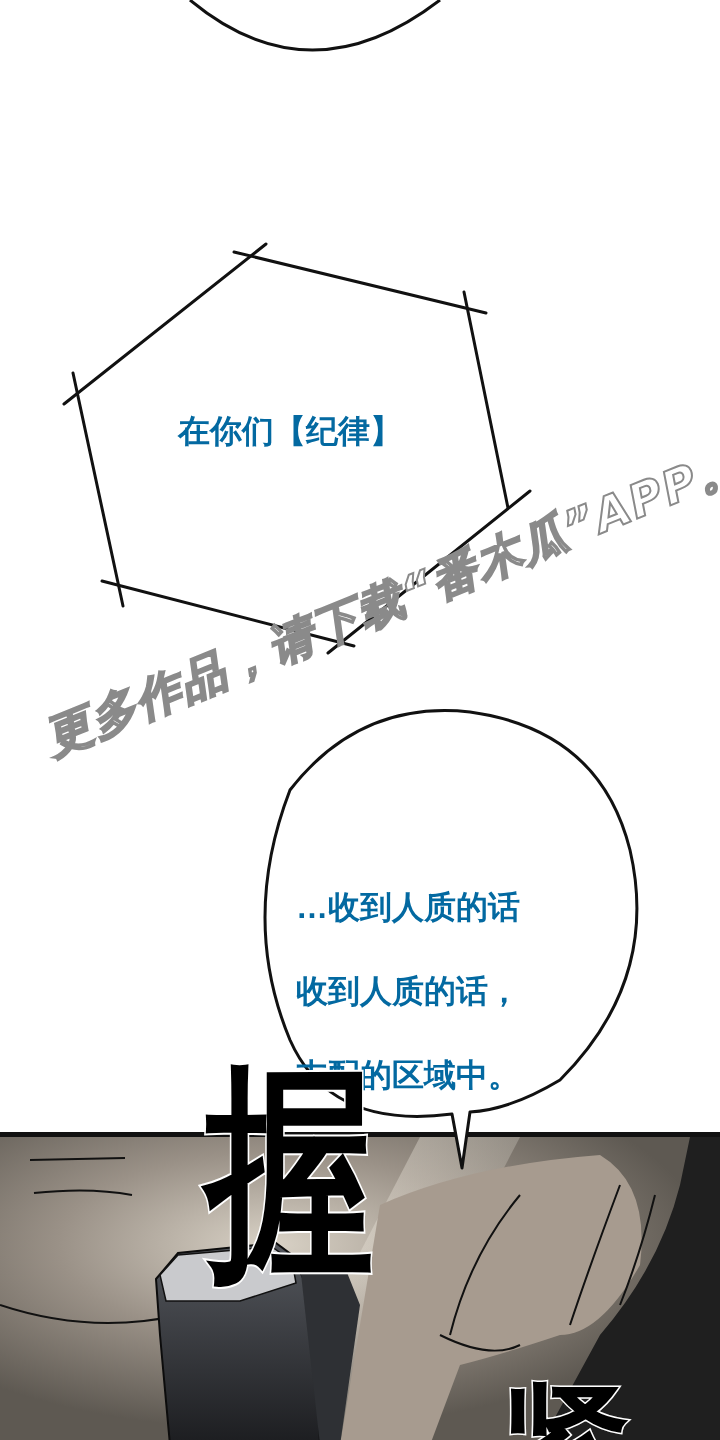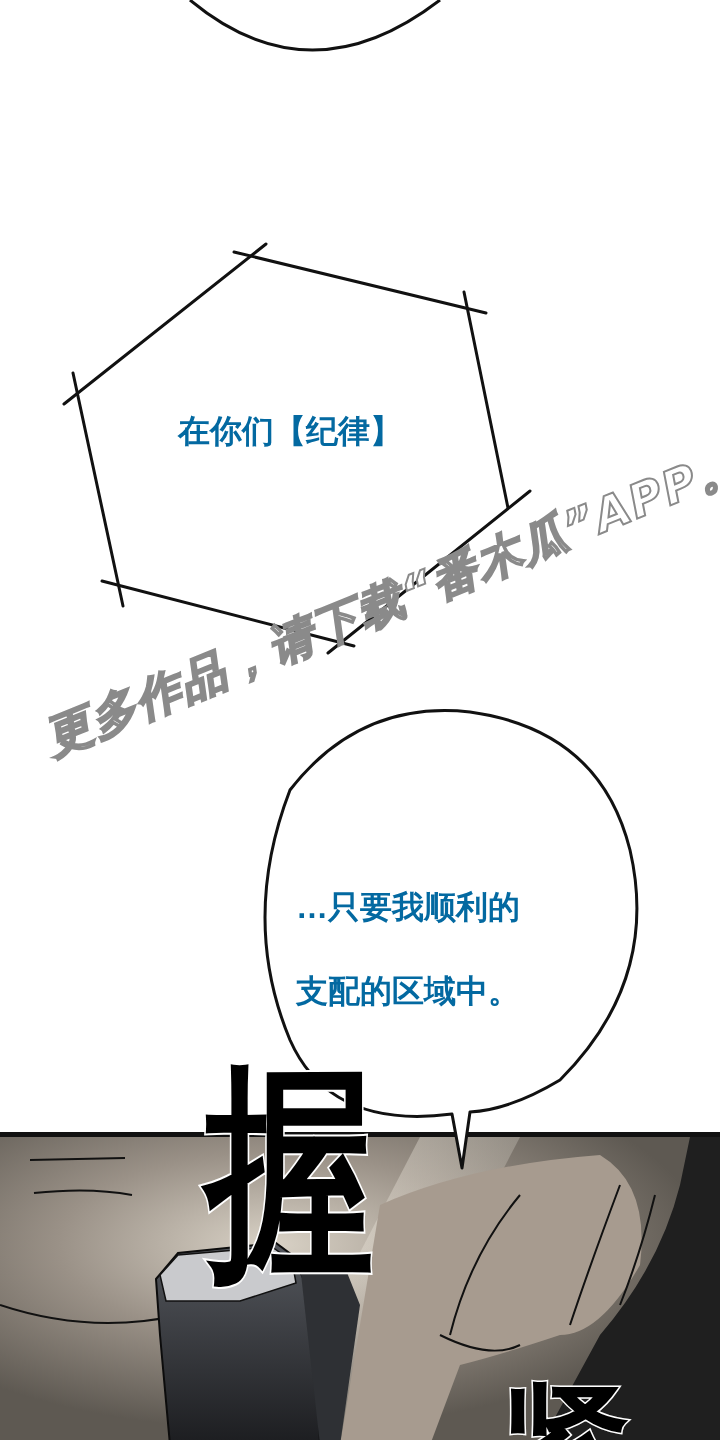--- a/index.html
+++ b/index.html
@@ -86,18 +86,19 @@
     <path d="M160 1270 L178 1250 L272 1242 L292 1256 L296 1278 L240 1296 L166 1296 Z" fill="#c9cacd" stroke="#111" stroke-width="1.5"></path>
     <path d="M300 1260 L340 1250 L360 1300 L340 1440 L320 1440 Z" fill="#2e3034"></path>
   </svg>
 </div>
 
 <svg class="layer" viewBox="0 0 720 1440">
   <path d="M462 1168 L452 1114 Q 330 1130 290 1040 Q 240 920 290 790 Q 360 700 470 712 Q 600 730 630 850 Q 660 980 560 1080 Q 510 1110 470 1112 Z" fill="#ffffff" stroke="#111" stroke-width="3" stroke-linejoin="round"></path>
 </svg>
 
 <div class="caption" style="left:296px; top:844px; width:300px; text-align:left;">
-  <div>…只要我顺利的</div>
+  <div>…收到人质的话</div>
+  <div>收到人质的话，</div>
   <div>支配的区域中。</div>
 </div>
 
 <div class="sfx" style="left:205px; top:1010px; font-size:170px; line-height:240px; transform:scaleY(1.35); transform-origin:top left;">握</div>
 <div class="sfx" style="left:500px; top:1370px; font-size:130px; line-height:150px;">紧</div>
 
 </body></html>

